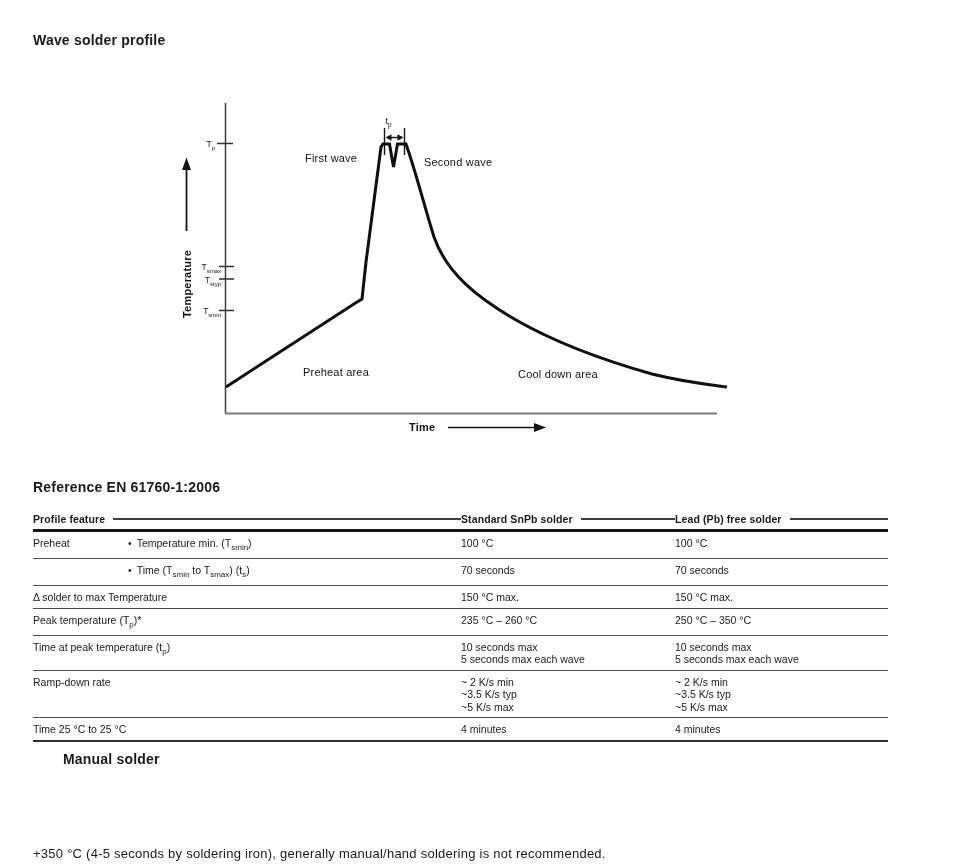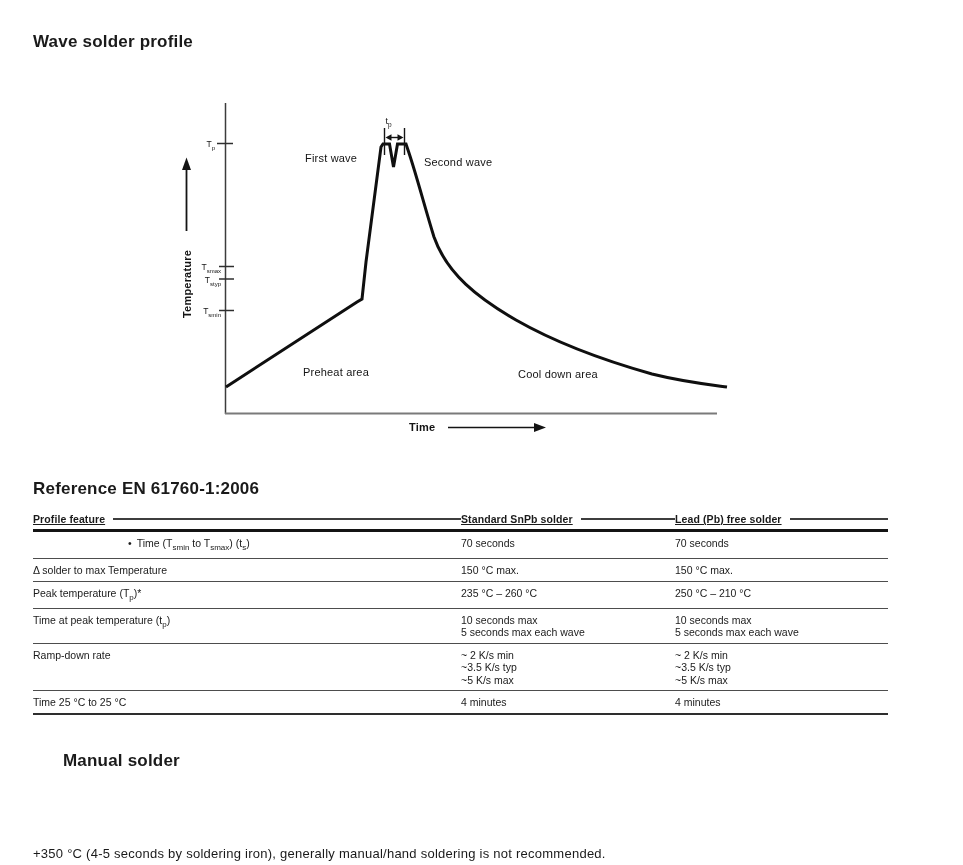--- a/index.html
+++ b/index.html
@@ -1,21 +1,21 @@
 <!DOCTYPE html>
 <html><head>
 <meta charset="utf-8">
 <style>
   html,body { margin:0; padding:0; }
   body {
     width:963px; height:865px; background:#ffffff; position:relative;
     font-family:"Liberation Sans", sans-serif; color:#1a1a1a;
     overflow:hidden;
   }
-  .heading { position:absolute; left:33px; font-size:17px; font-weight:bold; letter-spacing:0.2px; }
+  .heading { position:absolute; left:33px; font-size:14px; font-weight:bold; letter-spacing:0.2px; }
   #page-title      { top:32px; }
   #ref-heading     { top:479px; }
   #manual-heading  { top:751px;padding-left:30px; }
   #manual-text {
     position:absolute; left:33px; top:836px; font-size:13px; letter-spacing:0.25px;margin-top:10px;
   }
 
   
   #diagram { position:absolute; left:0; top:0; }
   #diagram text { fill:#141414; font-family:"Liberation Sans", sans-serif; }
@@ -27,21 +27,21 @@
   #solder-table {
     position:absolute; left:33px; top:511px; width:855px;
     border-collapse:collapse; table-layout:fixed;
   }
   #solder-table thead th {
     text-align:left; font-size:10.5px; font-weight:bold; letter-spacing:0.1px;
     padding:2px 0 4px 0; vertical-align:top;
     border-bottom:3px solid #141414;
     background:linear-gradient(to bottom, #fff 0px, #fff 7.5px, #3d3d3d 7.5px, #3d3d3d 9px, #fff 9px);
   }
-  #solder-table thead th .mask { background:#ffffff; padding-right:8px;text-decoration:underline; }
+  #solder-table thead th .mask { background:#ffffff; padding-right:8px; }
   #solder-table tbody td {
     font-size:10.5px; line-height:12.5px; vertical-align:top;
     padding:5px 0 4px 0;
     border-bottom:1.5px solid #4d4d4d;
     white-space:pre-line;
   }
   #solder-table tbody tr:last-child td { border-bottom:2px solid #2e2e2e;margin-top:22px; }
   .bullet { display:inline-block; margin-right:5px; }
   .sb { font-size:8px; vertical-align:-2.5px; letter-spacing:0; }
 </style>
@@ -103,34 +103,40 @@
   </colgroup>
   <thead>
     <tr>
       <th colspan="2"><span class="mask">Profile feature</span></th>
       <th><span class="mask">Standard SnPb solder</span></th>
       <th><span class="mask">Lead (Pb) free solder</span></th>
     </tr>
   </thead>
   <tbody>
     <tr>
+      <td>Preheat</td>
+      <td><span class="bullet">•</span><span>Temperature min. (T</span><span class="sb">smin</span><span>)</span></td>
+      <td>100 °C</td>
+      <td>100 °C</td>
+    </tr>
+    <tr>
       <td></td>
       <td><span class="bullet">•</span><span>Time (T</span><span class="sb">smin</span><span> to T</span><span class="sb">smax</span><span>) (t</span><span class="sb">s</span><span>)</span></td>
       <td>70 seconds</td>
       <td>70 seconds</td>
     </tr>
     <tr>
       <td colspan="2">Δ solder to max Temperature</td>
       <td>150 °C max.</td>
       <td>150 °C max.</td>
     </tr>
     <tr>
       <td colspan="2"><span>Peak temperature (T</span><span class="sb">p</span><span>)*</span></td>
       <td>235 °C – 260 °C</td>
-      <td>250 °C – 210 °C</td>
+      <td>250 °C – 350 °C</td>
     </tr>
     <tr>
       <td colspan="2"><span>Time at peak temperature (t</span><span class="sb">p</span><span>)</span></td>
       <td>10 seconds max
 5 seconds max each wave</td>
       <td>10 seconds max
 5 seconds max each wave</td>
     </tr>
     <tr>
       <td colspan="2">Ramp-down rate</td>

